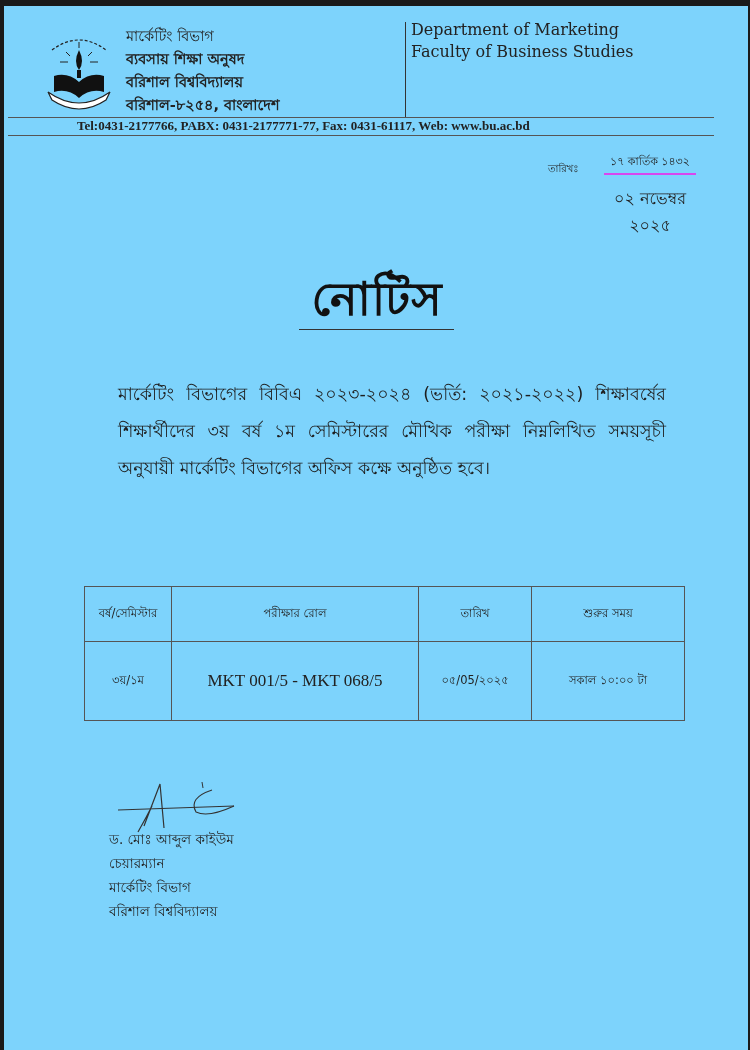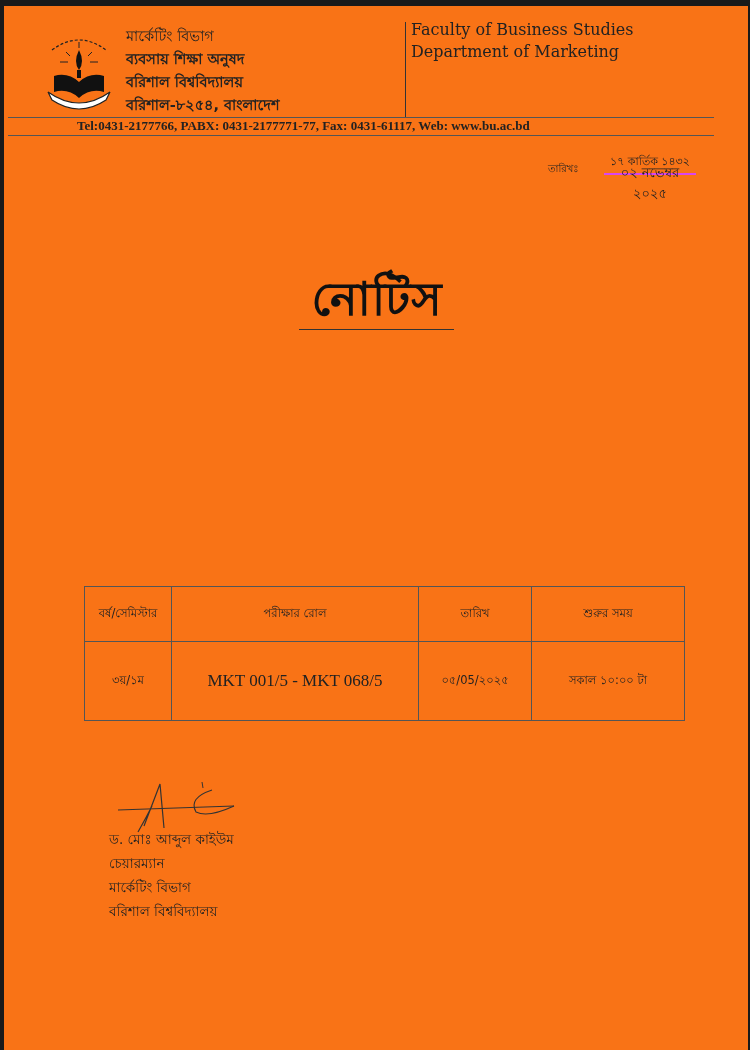--- a/index.html
+++ b/index.html
@@ -1,29 +1,29 @@
 <!DOCTYPE html>
 <html><head>
 <meta charset="utf-8">
 <style>
   html, body { margin:0; padding:0; }
   body { width:750px; height:1050px; background:#1a1a1a; position:relative; overflow:hidden; font-family:"DejaVu Sans", sans-serif; }
-  .page { position:absolute; left:4px; top:6px; width:744px; height:1044px; background:#f97316; color:#1c1c1c; }
+  .page { position:absolute; left:4px; top:6px; width:744px; height:1044px; background:#7dd3fc; color:#1c1c1c; }
   .logo { position:absolute; left:36px; top:22px; width:78px; height:84px; }
   .bn-head { position:absolute; left:122px; top:19px; font-size:14.5px; line-height:23px; color:#222; }
   .bn-head div { white-space:nowrap; }
   .vline { position:absolute; left:401px; top:16px; width:1px; height:96px; background:#333; }
   .en-head { position:absolute; left:407px; top:13px; font-family:"DejaVu Serif", serif; font-size:16px; line-height:22px; color:#222; }
   .en-head div { white-space:nowrap; }
   .hline1 { position:absolute; left:4px; top:111px; width:706px; height:1px; background:#555; }
   .contact { position:absolute; left:73px; top:112px; font-family:"Liberation Serif", serif; font-weight:bold; font-size:13px; color:#222; white-space:nowrap; }
   .hline2 { position:absolute; left:4px; top:129px; width:706px; height:1px; background:#555; }
   .date-label { position:absolute; left:544px; top:155px; font-size:10px; color:#222; }
   .date-top { position:absolute; left:600px; top:147px; width:92px; text-align:center; font-size:11px; color:#222; border-bottom:2px solid #d946ef; padding-bottom:1px; }
-  .date-bot { position:absolute; left:600px; top:157px; width:92px; text-align:center; font-size:13px; color:#222; }
+  .date-bot { position:absolute; left:600px; top:180px; width:92px; text-align:center; font-size:16px; color:#222; }
   .title { position:absolute; left:288px; top:258px; width:170px; text-align:center; font-size:46px; font-weight:bold; color:#111; letter-spacing:1px; }
   .title-rule { position:absolute; left:295px; top:323px; width:155px; height:1px; background:#333; }
   .body-text { position:absolute; left:114px; top:370px; width:548px; font-size:17.5px; line-height:37px; text-align:justify; color:#1e1e1e; }
   table.sched { position:absolute; left:80px; top:580px; border-collapse:collapse; font-size:11.5px; color:#222; }
   table.sched td, table.sched th { border:1px solid #555; text-align:center; font-weight:normal; }
   table.sched th { height:52px; }
   table.sched td { height:76px; }
   .roll { font-family:"Liberation Serif", serif; font-size:17px; }
   .sig { position:absolute; left:112px; top:770px; width:130px; height:60px; }
   .signatory { position:absolute; left:105px; top:821px; font-size:13.5px; line-height:24px; color:#222; }
@@ -49,35 +49,36 @@
   <div class="bn-head">
     <div>মার্কেটিং বিভাগ</div>
     <div style="font-weight:bold;">ব্যবসায় শিক্ষা অনুষদ</div>
     <div style="font-weight:bold;">বরিশাল বিশ্ববিদ্যালয়</div>
     <div style="font-weight:bold;">বরিশাল-৮২৫৪, বাংলাদেশ</div>
   </div>
 
   <div class="vline"></div>
 
   <div class="en-head">
+    <div>Department of Marketing</div>
     <div>Faculty of Business Studies</div>
-    <div>Department of Marketing</div>
   </div>
 
   <div class="hline1"></div>
   <div class="contact">Tel:0431-2177766, PABX: 0431-2177771-77, Fax: 0431-61117, Web: www.bu.ac.bd</div>
   <div class="hline2"></div>
 
   <div class="date-label">তারিখঃ</div>
   <div class="date-top">১৭ কার্তিক ১৪৩২</div>
   <div class="date-bot">০২ নভেম্বর ২০২৫</div>
 
   <div class="title">নোটিস</div>
   <div class="title-rule"></div>
 
+  <div class="body-text">মার্কেটিং বিভাগের বিবিএ ২০২৩-২০২৪ (ভর্তি: ২০২১-২০২২) শিক্ষাবর্ষের শিক্ষার্থীদের ৩য় বর্ষ ১ম সেমিস্টারের মৌখিক পরীক্ষা নিম্নলিখিত সময়সূচী অনুযায়ী মার্কেটিং বিভাগের অফিস কক্ষে অনুষ্ঠিত হবে।</div>
 
   <table class="sched">
     <tbody>
         <tr>
       <th style="width:84px;">বর্ষ/সেমিস্টার</th>
       <th style="width:244px;">পরীক্ষার রোল</th>
       <th style="width:110px;">তারিখ</th>
       <th style="width:150px;">শুরুর সময়</th>
     </tr>
     <tr>

